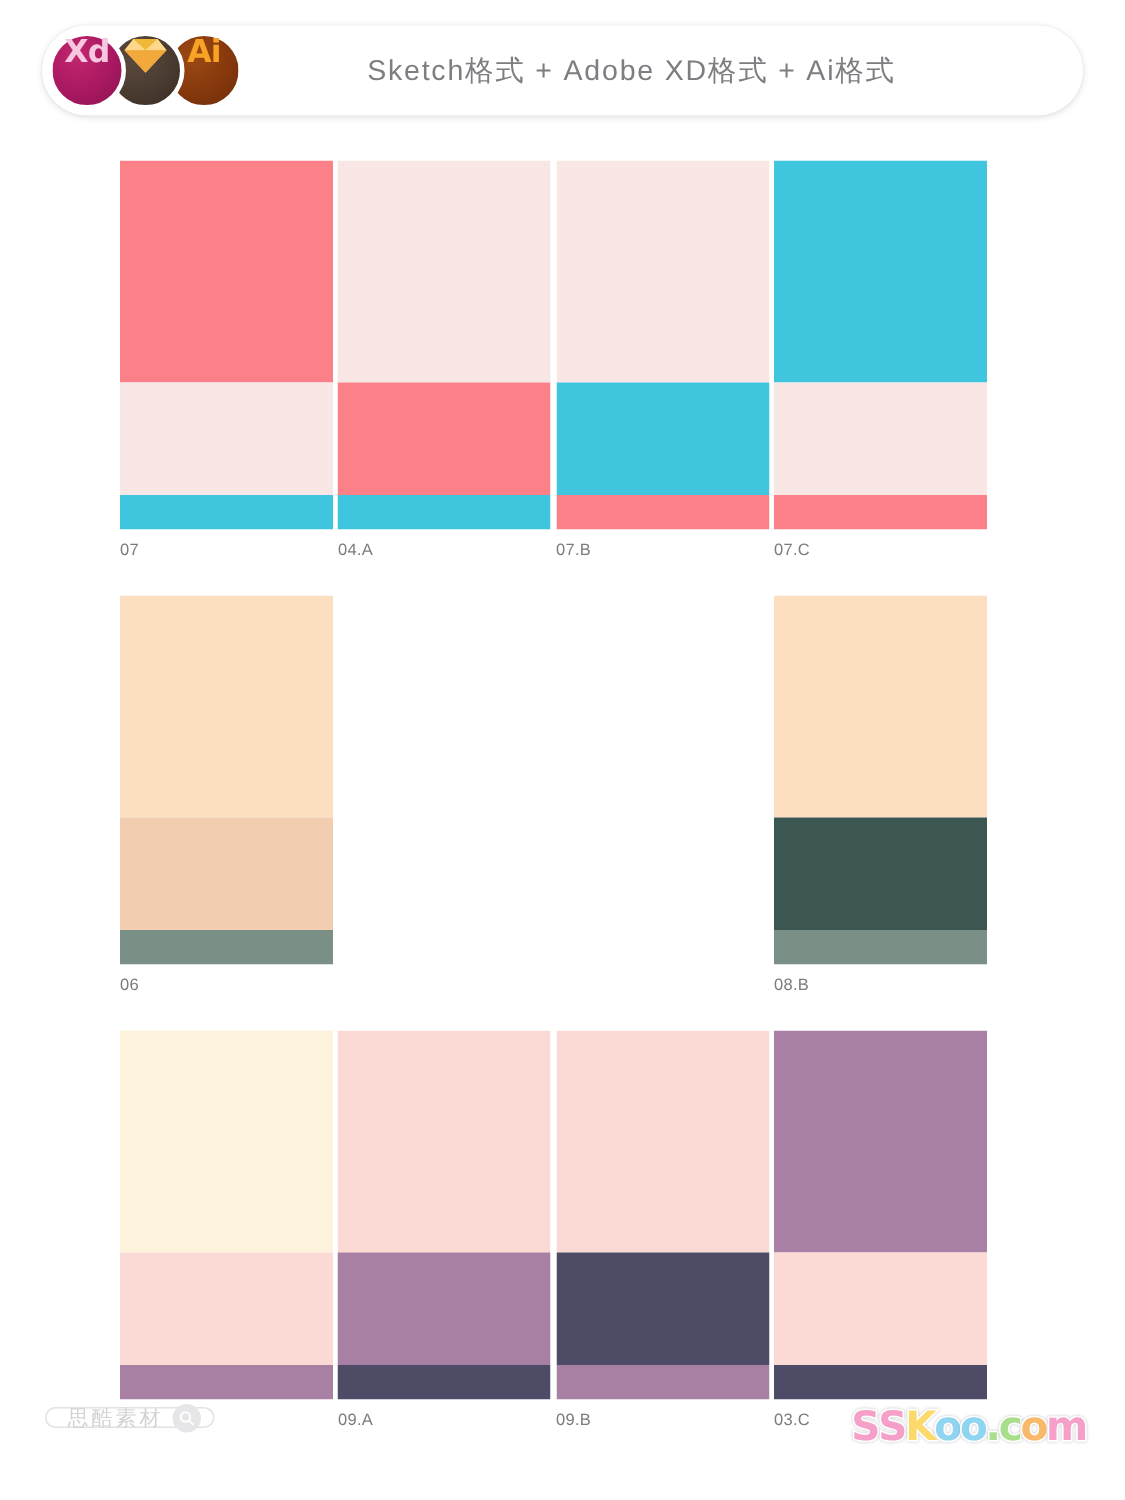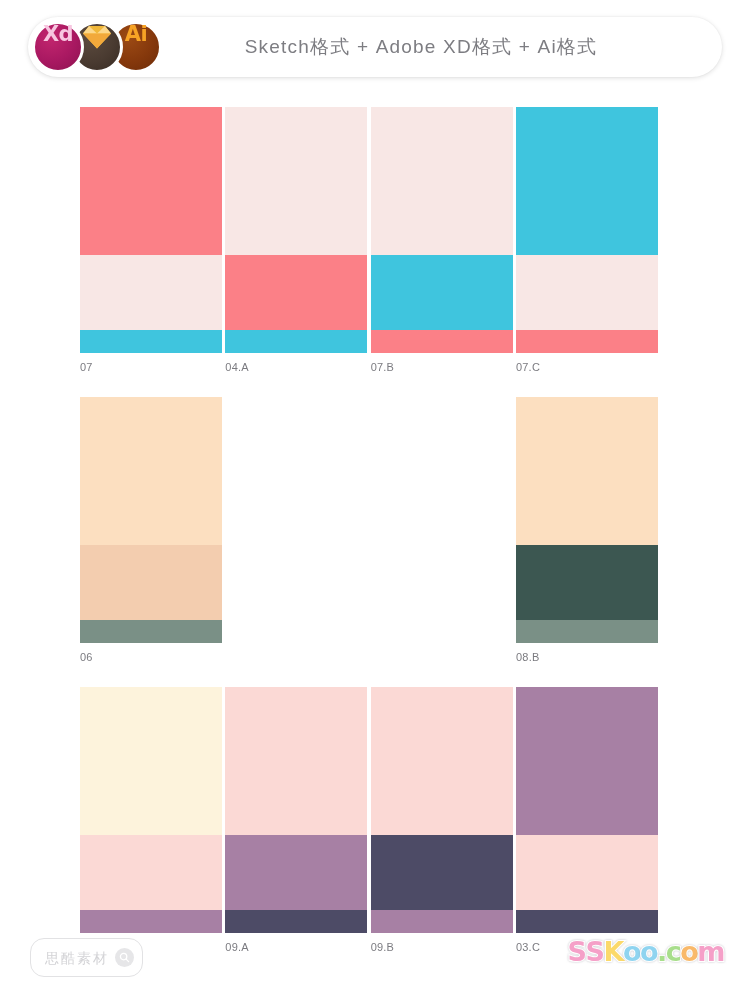--- a/index.html
+++ b/index.html
@@ -129,21 +129,21 @@
     position: absolute;
     left: 0;
     bottom: 0;
     width: 750px;
     height: 70px;
   }
   .brand-pill {
     position: absolute;
     left: 30px;
     top: 8px;
-    height: 39px;
+    height: 14px;
     padding: 0 8px 0 14px;
     border: 1px solid #e2e2e4;
     border-radius: 14px;
     display: flex;
     align-items: center;
     gap: 6px;
     background: #ffffff;
     box-sizing: border-box;
   }
   .brand-pill-text {

